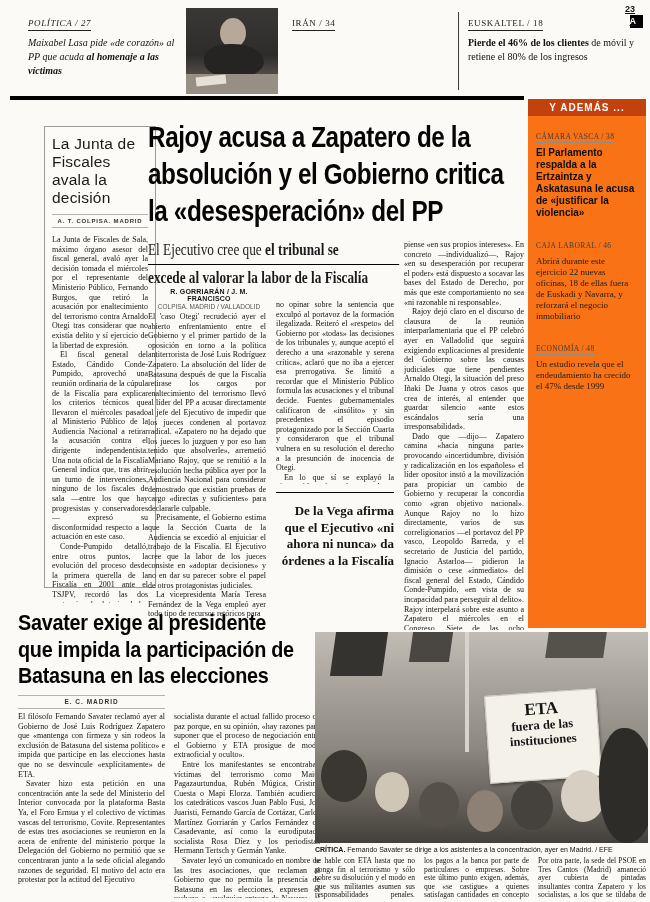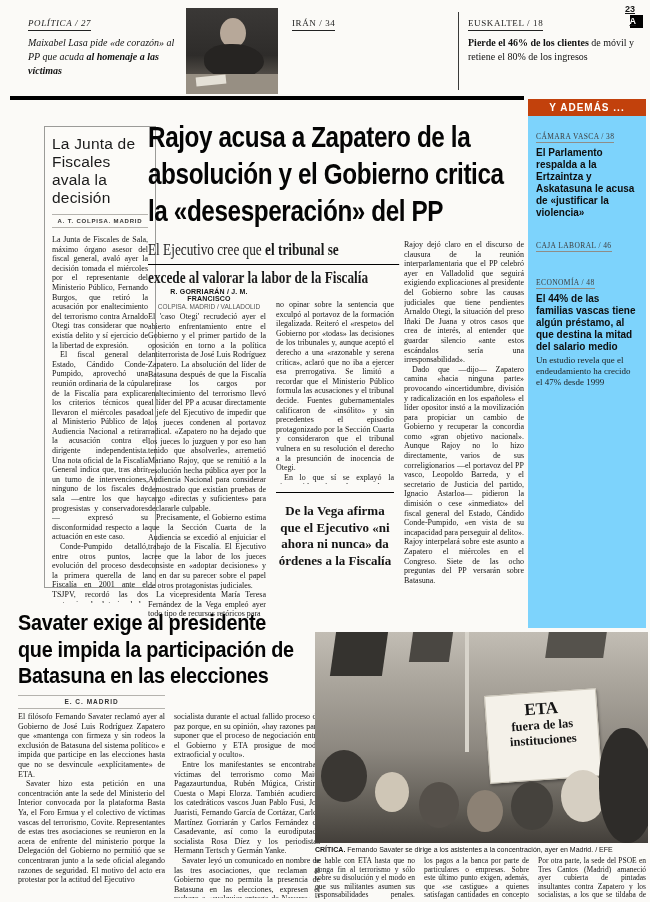--- a/index.html
+++ b/index.html
@@ -29,21 +29,21 @@
   .photo-main{background:linear-gradient(180deg,#c2bdb4 0%,#a9a49b 25%,#8d8880 55%,#5d5952 85%,#433f3a 100%);}
   .flag{position:absolute;background:#35332f;transform:skewX(-8deg);}
   .pole{position:absolute;width:4px;background:#d8d4cb;}
   .sign{position:absolute;background:#f4f1e9;border:1px solid #c9c4b7;transform:rotate(-4deg);
         text-align:center;box-shadow:1px 2px 3px rgba(0,0,0,.35);padding-top:7px;box-sizing:border-box;}
   .sign .l1{font:bold 17px/18px "Liberation Serif",serif;}
   .sign .l2,.sign .l3{font:bold 12.5px/15px "Liberation Serif",serif;}
   
   .sb-head{left:528px;top:99px;width:118px;height:17px;background:#c2410c;color:#fff;
            font:bold 10px/17px "Liberation Sans",sans-serif;letter-spacing:1px;text-align:center;}
-  .sb-panel{left:528px;top:116px;width:118px;height:512px;background:#7dd3fc;
+  .sb-panel{left:528px;top:116px;width:118px;height:512px;background:#f97316;
             padding:9px 8px;box-sizing:border-box;}
   .sb-sec{margin-bottom:15px;}
   .sb-kicker{font-size:7.5px;letter-spacing:.4px;color:#3d3d3d;display:inline-block;
              border-bottom:1px solid #8f8d87;padding-bottom:1px;margin-bottom:4px;}
   .sb-title{font:bold 10px/12px "Liberation Sans",sans-serif;margin:0 0 2px;color:#0e0e0e;}
   .sb-body{font-size:9px;line-height:11px;color:#1c1c1c;}
   
   .leftbox{left:28px;top:126px;width:112px;height:462px;border:1px solid #9b9b98;
            background:#fcfbf8;padding:8px 7px;box-sizing:border-box;margin-left:16px;}
   .leftbox-title{font:15.5px/18px "Liberation Sans",sans-serif;letter-spacing:.2px;color:#1a1a1a;margin:0 0 7px;}
@@ -54,21 +54,21 @@
             font-family:"Liberation Sans",sans-serif;font-weight:bold;font-size:30px;
             line-height:37px;letter-spacing:-.5px;color:#050505;}
   .headline div{white-space:nowrap;}
   .subhead{left:148px;top:240px;width:322px;transform:scaleX(.78);transform-origin:0 0;
            font-size:17px;line-height:20px;color:#1b1b1b;}
   .subhead .line1{border-bottom:1px solid #000;padding-bottom:4px;margin-bottom:3px;white-space:nowrap;}
   .subhead .line2{white-space:nowrap;font-weight:bold;}
   .byline{left:148px;top:288px;width:122px;text-align:center;font-family:"Liberation Sans",sans-serif;}
   .byline .authors{font-size:7px;font-weight:bold;letter-spacing:.2px;}
   .byline .agency{font-size:6.5px;color:#555;margin-top:1px;}
-  .quote{margin-top:8px;border-top:1px solid #000;padding-top:10px;text-align:center;
+  .quote{margin-top:8px;border-top:1px solid #000;padding-top:10px;text-align:right;
          font:bold 13px/16.5px "Liberation Serif",serif;text-indent:0;}
   
   .sav-headline{left:18px;top:610px;width:342px;transform:scaleX(.9);transform-origin:0 0;
                 font-family:"Liberation Sans",sans-serif;font-weight:bold;font-size:22px;
                 line-height:26.5px;letter-spacing:-.3px;color:#050505;}
   .sav-headline div{white-space:nowrap;}
   .sav-byline{left:18px;top:695px;width:147px;text-align:center;
               font:bold 6.5px/8px "Liberation Sans",sans-serif;letter-spacing:1px;color:#333;
               border-top:1px solid #b5b3ae;border-bottom:1px solid #b5b3ae;padding:2px 0;}
   .caption{left:315px;top:845px;width:333px;font:7px/9px "Liberation Sans",sans-serif;color:#111;}
@@ -110,24 +110,24 @@
   <div class="abs thickrule"></div>
 
   <div class="abs sb-head">Y ADEMÁS ...</div>
   <div class="abs sb-panel">
     <div class="sb-sec">
       <span class="sb-kicker">CÁMARA VASCA / 38</span>
       <p class="sb-title">El Parlamento respalda a la Ertzaintza y Askatasuna le acusa de «justificar la violencia»</p>
     </div>
     <div class="sb-sec">
       <span class="sb-kicker">CAJA LABORAL / 46</span>
+      <div class="sb-body">Abrirá durante este ejercicio 22 nuevas oficinas, 18 de ellas fuera de Euskadi y Navarra, y reforzará el negocio inmobiliario</div>
     </div>
     <div class="sb-sec">
       <span class="sb-kicker">ECONOMÍA / 48</span>
-      <p class="sb-title">El 44% de las familias vascas tiene algún préstamo, al que destina la mitad del salario medio</p>
       <div class="sb-body">Un estudio revela que el endeudamiento ha crecido el 47% desde 1999</div>
     </div>
   </div>
 
   <div class="abs leftbox">
     <p class="leftbox-title">La Junta de Fiscales avala la decisión</p>
     <div class="mini-byline">A. T. COLPISA. MADRID</div>
     <div class="bodytxt" style="height:368px;">
       <p>La Junta de Fiscales de Sala, máximo órgano asesor del fiscal general, avaló ayer la decisión tomada el miércoles por el representante del Ministerio Público, Fernando Burgos, que retiró la acusación por enaltecimiento del terrorismo contra Arnaldo Otegi tras considerar que no existía delito y sí ejercicio de la libertad de expresión.</p>
       <p>El fiscal general del Estado, Cándido Conde-Pumpido, aprovechó una reunión ordinaria de la cúpula de la Fiscalía para explicar los criterios técnicos que llevaron el miércoles pasado al Ministerio Público de la Audiencia Nacional a retirar la acusación contra el dirigente independentista. Una nota oficial de la Fiscalía General indica que, tras abrir un turno de intervenciones, ninguno de los fiscales de sala —entre los que hay progresistas y conservadores— expresó su disconformidad respecto a la actuación en este caso.</p>
@@ -159,20 +159,21 @@
 
   <div class="abs bodytxt" style="left:276px;top:300px;width:118px;height:318px;">
     <div style="height:184px;overflow:hidden;">
       <p>no opinar sobre la sentencia que exculpó al portavoz de la formación ilegalizada. Reiteró el «respeto» del Gobierno por «todas» las decisiones de los tribunales y, aunque aceptó el derecho a una «razonable y serena crítica», aclaró que no iba a ejercer esa prerrogativa. Se limitó a recordar que el Ministerio Público formula las acusaciones y el tribunal decide. Fuentes gubernamentales calificaron de «insólito» y sin precedentes el episodio protagonizado por la Sección Cuarta y consideraron que el tribunal vulnera en su resolución el derecho a la presunción de inocencia de Otegi.</p>
       <p>En lo que sí se explayó la vicepresidenta fue en los reproches a los populares, a quienes recordó que el Ejecutivo «ni ahora ni nunca» da «órdenes o instrucciones» a la Fiscalía, porque respeta su autonomía y no se inmiscuye en su labor. De la Vega lamentó que el PP no comparta esa conducta y sólo</p>
     </div>
     <div class="quote">De la Vega afirma que el Ejecutivo «ni ahora ni nunca» da órdenes a la Fiscalía</div>
   </div>
 
   <div class="abs bodytxt" style="left:404px;top:240px;width:120px;height:390px;">
+    <p>piense «en sus propios intereses». En concreto —individualizó—, Rajoy «en su desesperación por recuperar el poder» está dispuesto a socavar las bases del Estado de Derecho, por más que este comportamiento no sea «ni razonable ni responsable».</p>
     <p>Rajoy dejó claro en el discurso de clausura de la reunión interparlamentaria que el PP celebró ayer en Valladolid que seguirá exigiendo explicaciones al presidente del Gobierno sobre las causas judiciales que tiene pendientes Arnaldo Otegi, la situación del preso Iñaki De Juana y otros casos que crea de interés, al entender que guardar silencio «ante estos escándalos sería una irresponsabilidad».</p>
     <p>Dado que —dijo— Zapatero camina «hacia ninguna parte» provocando «incertidumbre, división y radicalización en los españoles» el líder opositor instó a la movilización para propiciar un cambio de Gobierno y recuperar la concordia como «gran objetivo nacional». Aunque Rajoy no lo hizo directamente, varios de sus correligionarios —el portavoz del PP vasco, Leopoldo Barreda, y el secretario de Justicia del partido, Ignacio Astarloa— pidieron la dimisión o cese «inmediato» del fiscal general del Estado, Cándido Conde-Pumpido, «en vista de su incapacidad para perseguir al delito». Rajoy interpelará sobre este asunto a Zapatero el miércoles en el Congreso. Siete de las ocho preguntas del PP versarán sobre Batasuna.</p>
   </div>
 
   <div class="abs sav-headline">
     <div>Savater exige al presidente</div>
     <div>que impida la participación de</div>
     <div>Batasuna en las elecciones</div>
   </div>
 

